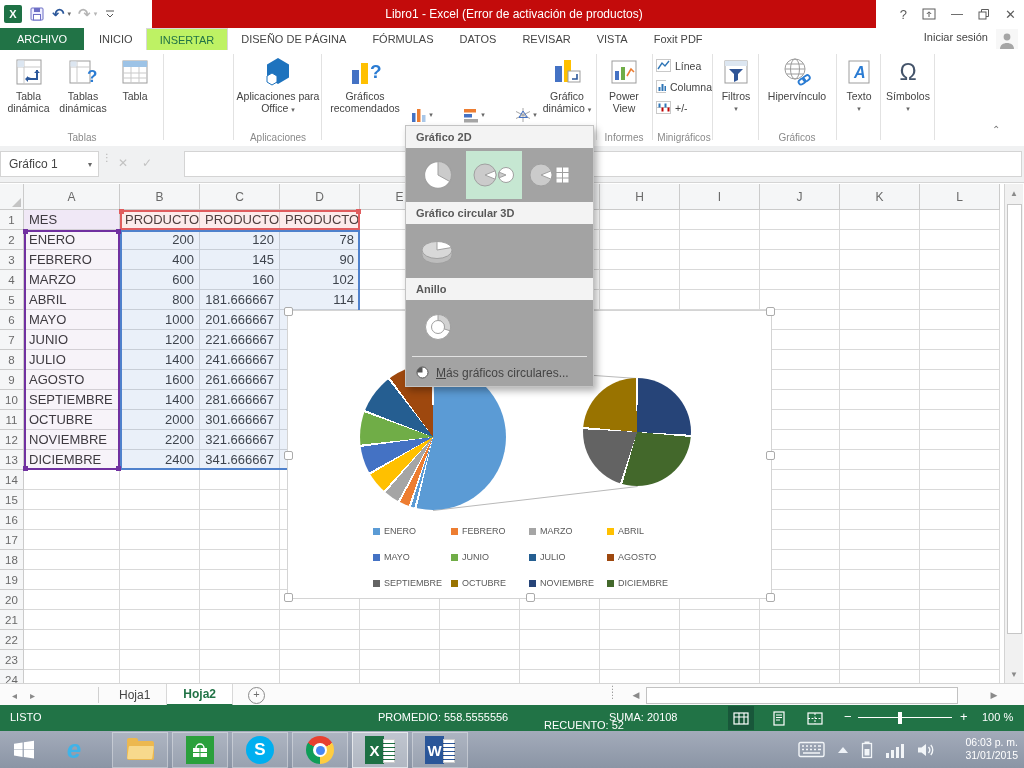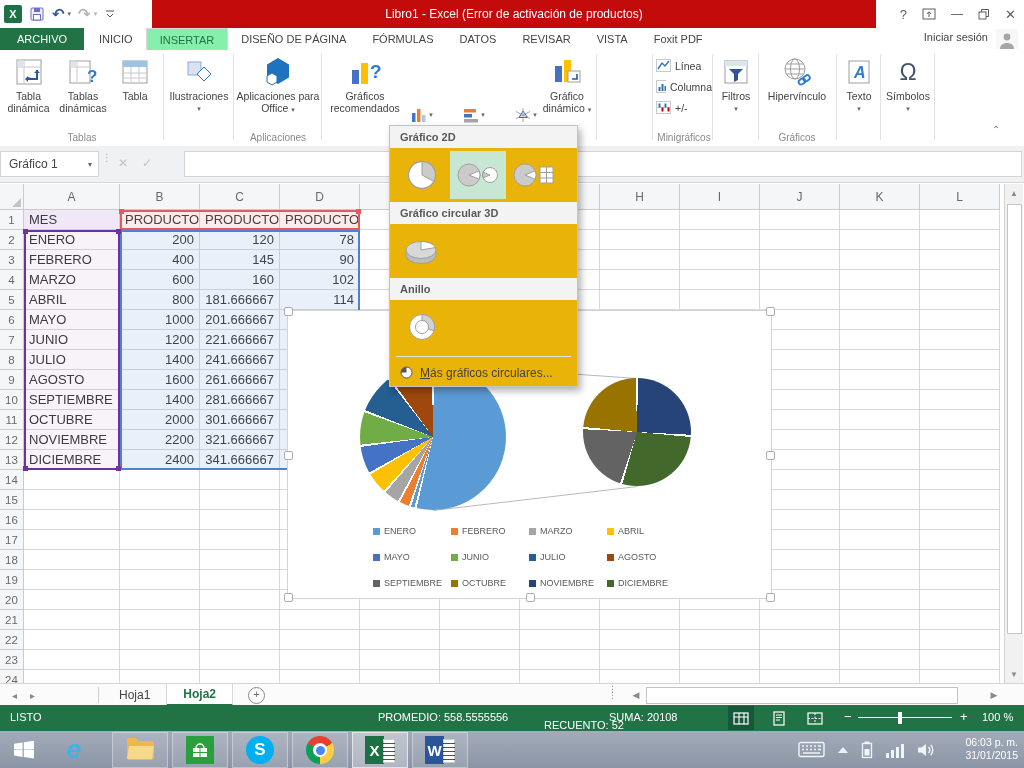--- a/index.html
+++ b/index.html
@@ -16,21 +16,21 @@
   .title-banner{position:absolute;left:152px;top:0;width:724px;height:28px;background:#c30b0b;color:#fff;
     display:flex;align-items:center;justify-content:center;font-size:12px;}
   .winctl{position:absolute;right:8px;top:0;height:28px;display:flex;align-items:center;gap:15px;color:#5c5c5c;font-size:12px;}
   .winctl span{cursor:default;}
   
   .tabrow{position:absolute;left:0;top:28px;width:1024px;height:22px;background:#fff;}
   .file-tab{position:absolute;left:0;top:0;width:84px;height:22px;background:#217346;color:#fff;font-size:11px;
     display:flex;align-items:center;justify-content:center;}
   .tabstrip{position:absolute;left:86px;top:0;height:22px;display:flex;}
   .rtab{padding:0 13px;font-size:11px;color:#444;display:flex;align-items:center;}
-  .rtab.active{color:#217346;background:#86efac;border:1px solid #d8d8d8;border-bottom:none;}
+  .rtab.active{color:#217346;background:#bef264;border:1px solid #d8d8d8;border-bottom:none;}
   .signin{position:absolute;right:36px;top:3px;font-size:11px;color:#444;}
   .avatar{position:absolute;right:6px;top:1px;width:22px;height:20px;background:#f7f7f7;display:flex;align-items:flex-end;justify-content:center;overflow:hidden;}
   
   .ribbon{position:absolute;left:0;top:50px;width:1024px;height:96px;background:#fff;border-bottom:1px solid #d5d5d5;}
   .rdiv{position:absolute;top:4px;height:86px;width:1px;background:#e2e2e2;}
   .rgroup{position:absolute;top:2px;height:92px;}
   .glabel{position:absolute;bottom:1px;left:0;width:100%;text-align:center;font-size:10px;color:#8a8a8a;white-space:nowrap;}
   .bigrow{display:flex;align-items:flex-start;}
   .bigbtn{display:flex;flex-direction:column;align-items:center;font-size:10.5px;line-height:12px;text-align:center;color:#444;cursor:default;}
   .bicon{height:36px;display:flex;align-items:center;justify-content:center;margin-top:2px;}
@@ -72,21 +72,21 @@
   .vs-thumb{position:absolute;left:2px;top:20px;width:13px;height:428px;background:#fff;border:1px solid #c6c6c6;}
   
   .chart{position:absolute;left:287px;top:310px;width:483px;height:287px;background:#fff;border:1px solid #d4d4d4;z-index:8;}
   .pie{position:absolute;border-radius:50%;}
   .cline{position:absolute;height:1px;background:#b9b9b9;transform-origin:0 0;}
   .legend{position:absolute;left:85px;top:207px;display:grid;grid-template-columns:repeat(4,78px);grid-auto-rows:26px;}
   .litem{display:flex;align-items:center;gap:4px;font-size:9px;color:#595959;white-space:nowrap;}
   .lsw{width:7px;height:7px;flex:0 0 7px;}
   .handle{position:absolute;width:7px;height:7px;background:#fff;border:1px solid #ababab;border-radius:2px;}
   
-  .menu{position:absolute;left:389px;top:125px;width:187px;background:#eab308;border:1px solid #c3c3c3;
+  .menu{position:absolute;left:405px;top:125px;width:187px;background:#a3a3a3;border:1px solid #c3c3c3;
     box-shadow:3px 4px 7px rgba(0,0,0,.3);z-index:50;}
   .mhead{height:22px;background:#f3f3f3;color:#595959;font-weight:bold;font-size:11px;line-height:22px;padding-left:10px;}
   .mrow{display:flex;align-items:center;padding:3px 0 3px 4px;}
   .tile{width:56px;height:48px;display:flex;align-items:center;justify-content:center;}
   .tile.sel{background:#c6e7d2;}
   .msep{height:1px;background:#e2e2e2;margin:2px 6px;}
   .mitem{height:27px;display:flex;align-items:center;gap:7px;padding-left:10px;font-size:12px;color:#444;}
   .uf{display:inline-block;}
   .uf::first-letter{text-decoration:underline;}
   
@@ -229,32 +229,20 @@
                 <path d="M2 15h24M2 20h24M10 9v16M18 9v16" stroke="#c9c9c9"></path>
               </svg>
             </div>
           <div>Tabla</div>
         </div>
       </div>
       <div class="glabel">Tablas</div>
     </div>
     <div class="rdiv" style="left:163px;"></div>
 
-    <div class="rgroup" style="left:166px;width:66px;">
-      <div class="bigbtn" style="width:66px;">
-        <div class="bicon">
-            <svg width="28" height="26">
-              <rect x="3" y="3" width="13" height="13" fill="#dae3f3" stroke="#8faadc"></rect>
-              <polygon points="19,8 26,15 19,22 12,15" fill="#fff" stroke="#2e75b6"></polygon>
-            </svg>
-          </div>
-        <div>Ilustraciones</div>
-        <div class="caret">▾</div>
-      </div>
-    </div>
     <div class="rdiv" style="left:233px;"></div>
 
     <div class="rgroup" style="left:236px;width:84px;">
       <div class="bigbtn" style="width:84px;">
         <div class="bicon">
             <svg width="32" height="32">
               <polygon points="16,2 27,8.5 27,21.5 16,28 5,21.5 5,8.5" fill="#1e73be"></polygon>
               <polygon points="10,17 15,20 15,26 10,29 5,26 5,20" fill="#fff" stroke="#1e73be"></polygon>
             </svg>
           </div>
@@ -347,20 +335,34 @@
           <circle cx="8" cy="3" r="1.7" fill="#4472c4"></circle>
           <circle cx="12" cy="6" r="1.7" fill="#4472c4"></circle>
           <circle cx="4" cy="10" r="1.7" fill="#ed7d31"></circle>
           <circle cx="9" cy="12" r="1.7" fill="#ed7d31"></circle>
           <circle cx="13" cy="10" r="1.7" fill="#ed7d31"></circle>
         </svg>
         <span class="caret">▾</span>
       </div>
     <div class="rdiv" style="left:596px;"></div>
 
+    <div class="rgroup" style="left:598px;width:52px;">
+      <div class="bigbtn" style="width:52px;">
+        <div class="bicon">
+            <svg width="30" height="28">
+              <rect x="3" y="3" width="24" height="22" fill="#fff" stroke="#9d9d9d"></rect>
+              <rect x="6" y="13" width="4" height="9" fill="#4472c4"></rect>
+              <rect x="12" y="9" width="4" height="13" fill="#70ad47"></rect>
+              <polyline points="18,18 22,11 25,14" stroke="#ed7d31" fill="none" stroke-width="1.6"></polyline>
+            </svg>
+          </div>
+        <div>Power View</div>
+      </div>
+      <div class="glabel">Informes</div>
+    </div>
     <div class="rdiv" style="left:652px;"></div>
 
     <div class="rgroup" style="left:656px;width:56px;">
       <div class="sparkrow" style="margin-top:3px;">
         <svg width="15" height="13">
             <rect x="0.5" y="0.5" width="14" height="12" fill="#fff" stroke="#c9c9c9"></rect>
             <polyline points="2,10 6,4 9,7 13,2" stroke="#2e75b6" fill="none" stroke-width="1.4"></polyline>
           </svg>
         <span>Línea</span>
       </div>

